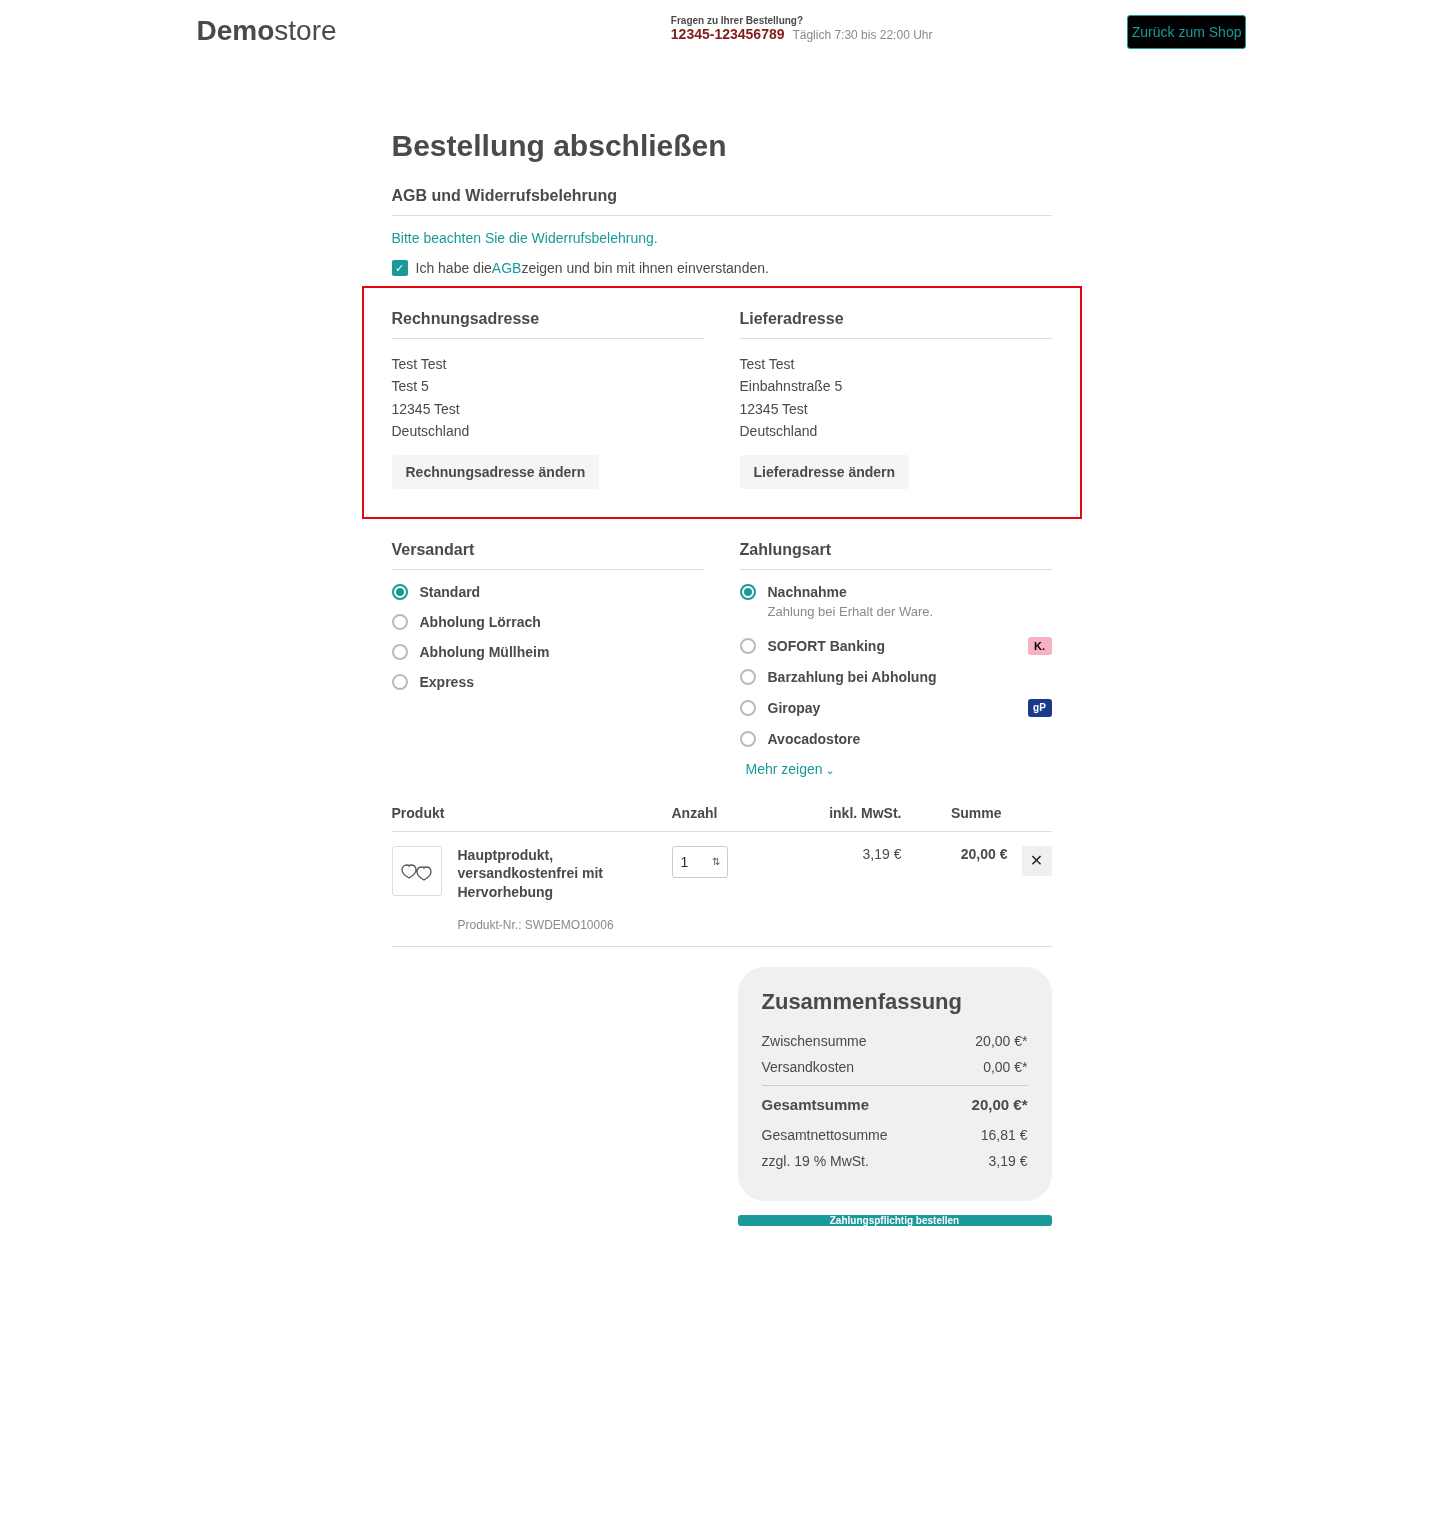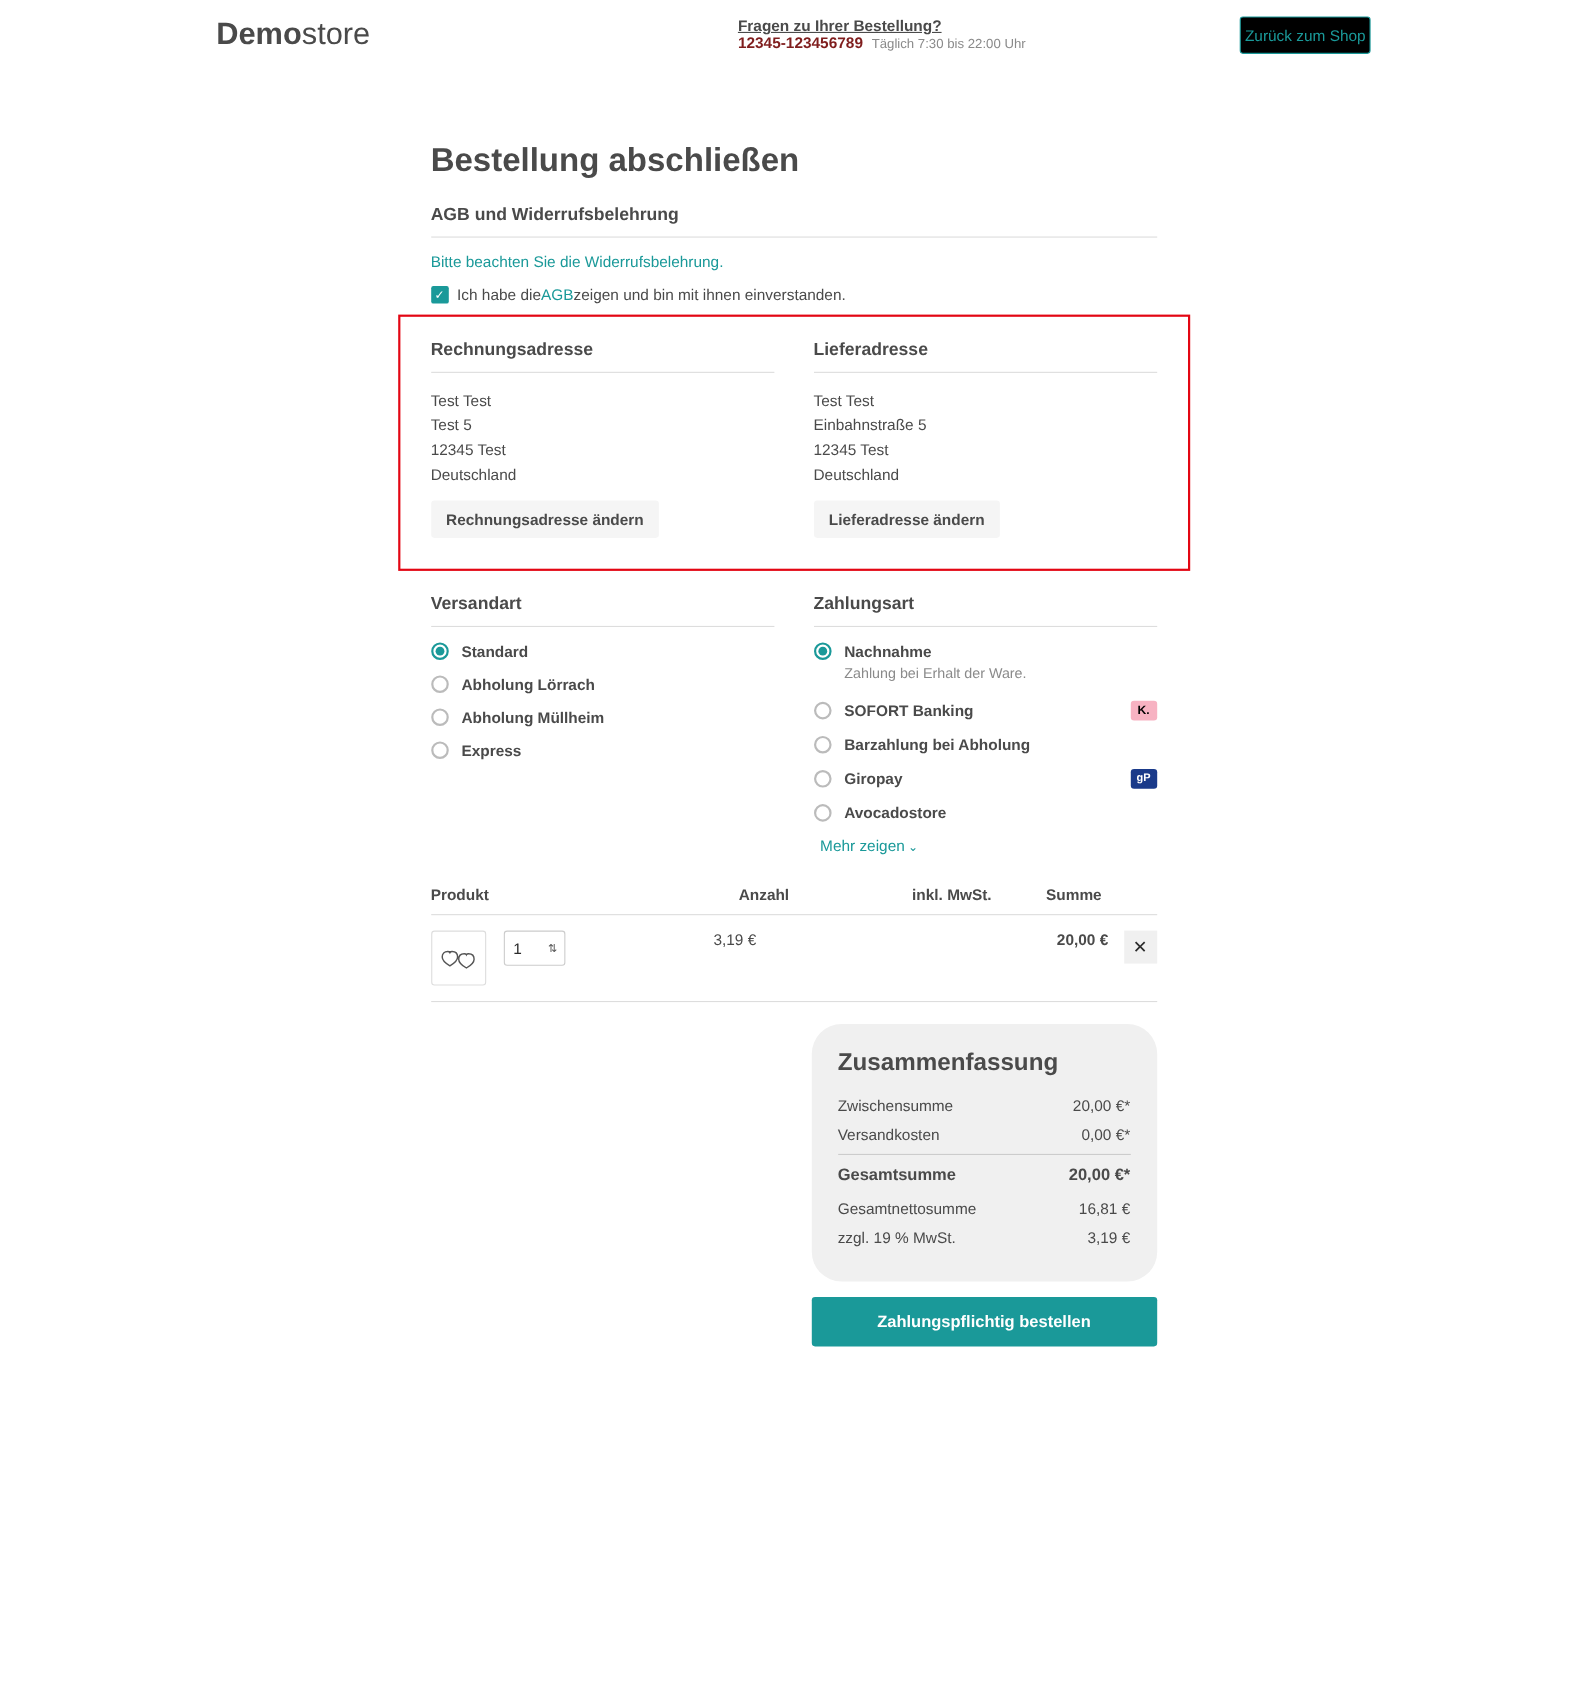--- a/index.html
+++ b/index.html
@@ -2,21 +2,21 @@
 <html><head>
   <meta charset="utf-8">
   <style>
     * { box-sizing: border-box; margin: 0; padding: 0; }
     body { font-family: -apple-system, BlinkMacSystemFont, "Segoe UI", Arial, sans-serif; color: #2b2b2b; background: #fff; font-size: 14px; }
     .page { width: 1050px; margin: 0 auto; padding: 10px 0 40px; }
     .header { display: flex; align-items: flex-start; padding: 5px 0 20px; }
     .logo { font-size: 28px; font-weight: 400; color: #4a4a4a; flex: 0 0 auto; }
     .logo .bold { font-weight: 700; }
     .help { margin-left: auto; margin-right: auto; padding-left: 140px; }
-    .help-title { font-weight: 700; font-size: 14px; color: #4a4a4a; text-decoration: underline; }
+    .help-title { font-weight: 700; font-size: 10px; color: #4a4a4a; }
     .help-phone { color: #7f1d1d; font-weight: 700; font-size: 14px; display: inline-block; }
     .help-hours { color: #8a8a8a; font-size: 12px; margin-left: 4px; }
     .back-btn { border: 1px solid #1a9999; background: #000000; color: #1a9999; padding: 8px 4px; border-radius: 3px; font-size: 14px; cursor: pointer; }
     .content { width: 660px; margin: 60px auto 0; }
     h1 { font-size: 30px; font-weight: 700; color: #4a4a4a; margin-bottom: 24px; }
     .section-title { font-size: 16px; font-weight: 700; color: #4a4a4a; padding-bottom: 10px; border-bottom: 1px solid #ddd; margin-bottom: 14px; }
     .link { color: #1a9999; text-decoration: none; cursor: pointer; }
     .terms-row { display: flex; align-items: center; margin-top: 14px; margin-bottom: 0px; font-size: 14px; color: #4a4a4a; }
     .chk { width: 16px; height: 16px; background: #1a9999; border-radius: 2px; display: inline-flex; align-items: center; justify-content: center; margin-right: 8px; color: #fff; font-size: 11px; cursor: pointer; }
     .highlight-box { border: 2px solid #e30613; padding: 22px 28px 28px; margin-top: 10px; margin-left: -30px; margin-right: -30px;}
@@ -50,21 +50,21 @@
     .qty-select::after{ content:"⇅"; font-size:10px; position:absolute; right:6px; color:#555; }
     .td-tax { flex: 0 0 150px; text-align: right; font-size: 14px; color: #4a4a4a; }
     .td-sum { flex: 1; text-align: right; font-size: 14px; color: #4a4a4a; font-weight: 700; padding-right: 14px; }
     .remove-btn { width: 30px; height: 30px; background: #f0f0f0; display: flex; align-items: center; justify-content: center; cursor: pointer; font-size:16px;}
     .summary { width: 314px; margin-left: auto; background: #f0f0f0; padding: 22px 24px; margin-top: 20px; border-radius: 27px; }
     .sum-title { font-size: 22px; font-weight: 700; color: #4a4a4a; margin-bottom: 18px; }
     .sum-row { display: flex; justify-content: space-between; font-size: 14px; color: #4a4a4a; margin-bottom: 10px; }
     .sum-sep { border-top: 1px solid #ccc; margin: 10px 0; }
     .sum-total .lab { font-weight: 700; font-size: 15px; text-align: right; }
     .sum-total .val { font-weight: 700; font-size: 15px; }
-    .order-btn { width: 314px; margin-left: auto; background: #1a9999; color: #fff; font-weight: 700; font-size: 15px; padding: 14px; border: none; border-radius: 3px; margin-top: 14px; cursor: pointer; display: block; text-align: center; }
+    .order-btn { width: 314px; margin-left: auto; background: #1a9999; color: #fff; font-weight: 700; font-size: 10px; border: none; border-radius: 3px; margin-top: 14px; cursor: pointer; display: block; text-align: center; }
     .section-gap { margin-top: 22px; }
   </style>
 </head>
 <body>
 
 <div class="page">
   <div class="header">
     <div class="logo">
       <span class="bold">Demo</span><span>store</span>
     </div>
@@ -172,20 +172,24 @@
         <div class="th-qty">Anzahl</div>
         <div class="th-tax">inkl. MwSt.</div>
         <div class="th-sum">Summe</div>
       </div>
       <div class="trow">
         <div class="prod-img">
           <svg width="34" height="20" viewBox="0 0 34 20">
               <path d="M7 4 C4 4 2 6 2 9 C2 13 9 17 9 17 C9 17 16 13 16 9 C16 6 14 4 11 4 C9.5 4 9 5 9 5 C9 5 8.5 4 7 4 Z M22 6 C19 6 17 8 17 11 C17 15 24 19 24 19 C24 19 31 15 31 11 C31 8 29 6 26 6 C24.5 6 24 7 24 7 C24 7 23.5 6 22 6 Z" fill="none" stroke="#555" stroke-width="1.3"></path>
             </svg>
         </div>
+        <div class="prod-info">
+          <div class="prod-name">Hauptprodukt, versandkostenfrei mit Hervorhebung</div>
+          <div class="prod-sku">Produkt-Nr.: SWDEMO10006</div>
+        </div>
         <div style="flex:0 0 80px;">
           <div class="qty-select">
               <span>1</span>
             </div>
         </div>
         <div class="td-tax">3,19 €</div>
         <div class="td-sum">20,00 €</div>
         <div class="remove-btn">
           <span>✕</span>
         </div>

